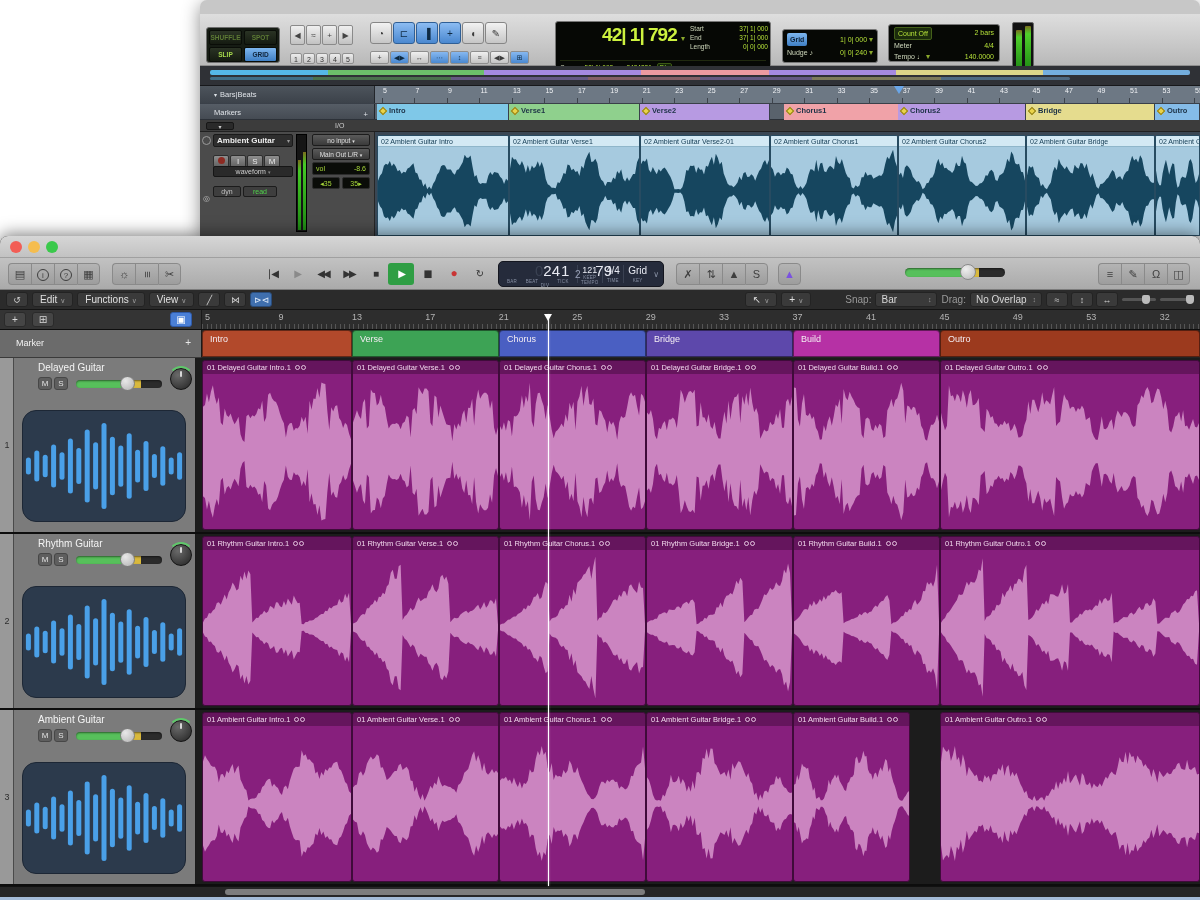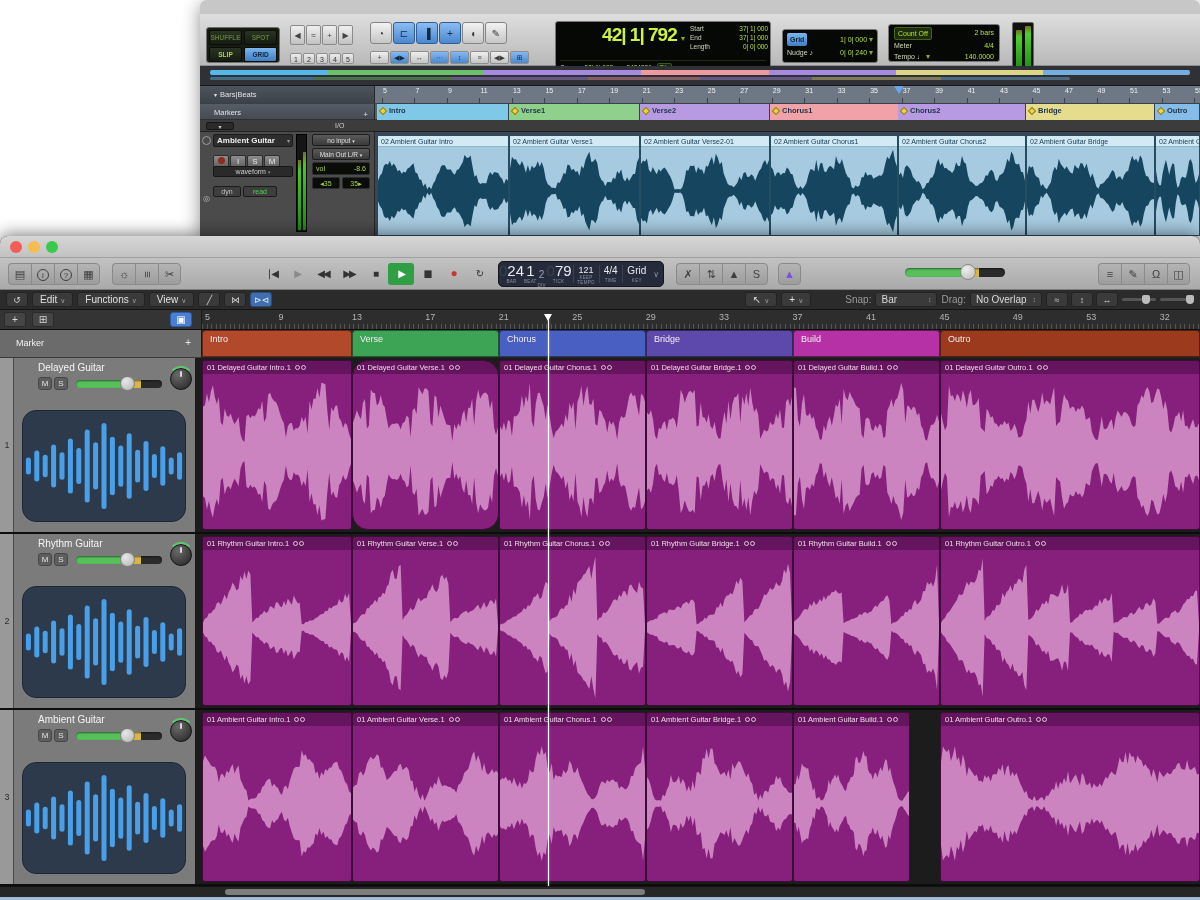--- a/index.html
+++ b/index.html
@@ -168,21 +168,21 @@
   .lg-transport { display:flex; top:5px; }
   .lg-tr-btn { width:26px; height:22px; font-size:10px; color:#333; text-align:center;
     line-height:21px; letter-spacing:-2px; }
   .lg-tr-btn.play { background:#2f9e44; color:#fff; border-radius:3px; }
   .lg-tr-btn.rec span { color:#c93535; font-size:12px; }
   .lg-tr-btn.dim { color:#8a8a8a; }
   .lg-lcd { left:498px; top:3px; width:166px; height:26px; background:#252b3b;
     border-radius:5px; border:1px solid #14161f; display:flex; color:#e8eaf2;
     align-items:stretch; }
   .lcd-cell { position:relative; text-align:center; padding-top:1px; }
-  .lcd-num { font-size:15px; line-height:16px; }
+  .lcd-num { font-size:15px; line-height:16px;margin-left:36px; }
   .lcd-num.small { font-size:10px; color:#9aa2b8; padding-top:4px; }
   .lcd-ghost { color:#3a4152; }
   .lcd-lab { font-size:4.5px; color:#8890a4; letter-spacing:.3px; }
   .lcd-sep { width:1px; background:#3a4152; margin:3px 2px; }
   .lcd-chev { font-size:8px; color:#8890a4; align-self:center; padding:0 4px; }
   .lg-volume { left:905px; top:10px; width:100px; height:9px; border-radius:5px;
     background:linear-gradient(90deg,#57c05b 0 60%,#d9b93c 60% 74%,#2b2b2b 74% 100%);
     box-shadow:inset 0 1px 2px rgba(0,0,0,.5); }
   .lg-vol-thumb { position:absolute; left:55px; top:-4px; width:16px; height:16px;
     border-radius:50%; background:radial-gradient(circle at 35% 30%,#efefef,#b9b9b9);
@@ -389,21 +389,21 @@
           <div class="pt-tick abs" style="left: 787.52px;">53<i></i></div>
           <div class="pt-tick abs" style="left: 820px;">55<i></i></div>
         </div>
     </div>
     <div class="pt-markers abs">
       <div class="pt-marker-label abs"><span>Markers</span><span style="position:absolute;right:6px;top:2px">+</span></div>
       <div class="pt-ticks abs" id="pt-marker-lane">
           <div class="pt-mk abs" style="left: 2px; width: 132px; background: rgb(127, 200, 232);">Intro<span class="pt-flag"></span></div>
           <div class="pt-mk abs" style="left: 134px; width: 131px; background: rgb(143, 208, 141);">Verse1<span class="pt-flag"></span></div>
           <div class="pt-mk abs" style="left: 265px; width: 130px; background: rgb(183, 154, 226);">Verse2<span class="pt-flag"></span></div>
-          <div class="pt-mk abs" style="left: 395px; width: 134px; background: rgb(240, 162, 168);">Chorus1<span class="pt-flag"></span></div>
+          <div class="pt-mk abs" style="left: 409px; width: 134px; background: rgb(240, 162, 168);">Chorus1<span class="pt-flag"></span></div>
           <div class="pt-mk abs" style="left: 523px; width: 128px; background: rgb(183, 154, 226);">Chorus2<span class="pt-flag"></span></div>
           <div class="pt-mk abs" style="left: 651px; width: 129px; background: rgb(229, 220, 142);">Bridge<span class="pt-flag"></span></div>
           <div class="pt-mk abs" style="left: 780px; width: 45px; background: rgb(133, 188, 232);">Outro<span class="pt-flag"></span></div>
         </div>
     </div>
 
     <div class="pt-subhead abs">
       <span class="abs" style="left:6px;top:2px;width:28px;height:8px;background:#2a2a2a;border:1px solid #161616;border-radius:2px;text-align:center;line-height:8px;font-size:6px">▾</span>
       <span class="abs" style="left:135px;top:2px">I/O</span>
     </div>
@@ -682,21 +682,21 @@
                 </svg></div>
             </div>
           </div>
           <div class="lg-lane abs">
             <div class="lg-region abs" style="left: 0px; width: 150px;">
               <div class="lg-region-label">01 Delayed Guitar Intro.1<span class="loop-ic"><i></i><i></i></span></div>
               <div class="lg-region-wave"><svg width="100%" height="100%" viewBox="0 0 150 157" preserveAspectRatio="none">
                   <polygon fill="#cb84c0" points="0.0,33.1 2.0,31.5 4.0,19.8 6.0,28.7 8.0,18.1 10.0,11.3 12.0,23.4 14.0,30.3 16.0,23.6 18.0,49.2 20.0,51.9 22.0,34.9 24.0,41.8 26.0,43.5 28.0,40.0 30.0,46.4 32.0,50.8 34.0,47.6 36.0,43.3 38.0,61.1 40.0,66.8 42.0,69.0 44.0,42.8 46.0,41.1 48.0,44.9 50.0,41.7 52.0,43.0 54.0,40.6 56.0,34.8 58.0,35.9 60.0,27.2 62.0,48.6 64.0,44.0 66.0,21.0 68.0,18.9 70.0,24.6 72.0,27.3 74.0,28.3 76.0,32.9 78.0,40.1 80.0,45.9 82.0,49.8 84.0,64.2 86.0,52.8 88.0,50.0 90.0,49.7 92.0,57.6 94.0,54.7 96.0,55.3 98.0,52.3 100.0,43.3 102.0,48.6 104.0,43.3 106.0,60.5 108.0,27.0 110.0,36.3 112.0,24.7 114.0,25.3 116.0,14.3 118.0,24.1 120.0,8.5 122.0,9.7 124.0,10.1 126.0,37.3 128.0,56.7 130.0,33.8 132.0,37.9 134.0,32.4 136.0,31.7 138.0,44.5 140.0,47.5 142.0,54.6 144.0,49.3 146.0,51.7 148.0,60.3 150.0,66.2 150.0,90.8 148.0,96.7 146.0,105.3 144.0,107.7 142.0,102.4 140.0,109.5 138.0,112.5 136.0,125.3 134.0,124.6 132.0,119.1 130.0,123.2 128.0,100.3 126.0,119.7 124.0,146.9 122.0,147.3 120.0,148.5 118.0,132.9 116.0,142.7 114.0,131.7 112.0,132.3 110.0,120.7 108.0,130.0 106.0,96.5 104.0,113.7 102.0,108.4 100.0,113.7 98.0,104.7 96.0,101.7 94.0,102.3 92.0,99.4 90.0,107.3 88.0,107.0 86.0,104.2 84.0,92.8 82.0,107.2 80.0,111.1 78.0,116.9 76.0,124.1 74.0,128.7 72.0,129.7 70.0,132.4 68.0,138.1 66.0,136.0 64.0,113.0 62.0,108.4 60.0,129.8 58.0,121.1 56.0,122.2 54.0,116.4 52.0,114.0 50.0,115.3 48.0,112.1 46.0,115.9 44.0,114.2 42.0,88.0 40.0,90.2 38.0,95.9 36.0,113.7 34.0,109.4 32.0,106.2 30.0,110.6 28.0,117.0 26.0,113.5 24.0,115.2 22.0,122.1 20.0,105.1 18.0,107.8 16.0,133.4 14.0,126.7 12.0,133.6 10.0,145.7 8.0,138.9 6.0,128.3 4.0,137.2 2.0,125.5 0.0,123.9 "></polygon>
                 </svg></div>
             </div>
-            <div class="lg-region abs" style="left: 150px; width: 147px; border-radius: 16px;">
+            <div class="lg-region abs" style="left: 150px; width: 147px;">
               <div class="lg-region-label">01 Delayed Guitar Verse.1<span class="loop-ic"><i></i><i></i></span></div>
               <div class="lg-region-wave"><svg width="100%" height="100%" viewBox="0 0 147 157" preserveAspectRatio="none">
                   <polygon fill="#cb84c0" points="0.0,49.0 2.0,43.4 4.0,36.8 6.0,42.2 8.1,45.5 10.1,29.0 12.1,25.3 14.1,55.1 16.1,52.5 18.1,15.6 20.1,19.1 22.2,19.2 24.2,31.8 26.2,29.5 28.2,21.0 30.2,30.8 32.2,33.3 34.2,45.6 36.2,55.3 38.3,51.6 40.3,50.3 42.3,50.7 44.3,49.7 46.3,51.1 48.3,56.0 50.3,49.9 52.4,48.4 54.4,42.0 56.4,44.1 58.4,64.2 60.4,36.8 62.4,34.4 64.4,40.7 66.5,13.4 68.5,17.2 70.5,20.4 72.5,14.7 74.5,14.8 76.5,17.4 78.5,49.4 80.5,52.8 82.6,21.7 84.6,23.6 86.6,44.0 88.6,31.8 90.6,38.6 92.6,44.7 94.6,50.8 96.7,51.6 98.7,51.8 100.7,68.2 102.7,50.7 104.7,56.3 106.7,49.9 108.7,53.7 110.8,41.1 112.8,36.4 114.8,49.4 116.8,34.1 118.8,34.5 120.8,25.1 122.8,52.5 124.8,27.2 126.9,15.7 128.9,25.1 130.9,21.2 132.9,19.1 134.9,18.9 136.9,21.5 138.9,35.3 141.0,26.7 143.0,54.3 145.0,61.9 147.0,53.8 147.0,103.2 145.0,95.1 143.0,102.7 141.0,130.3 138.9,121.7 136.9,135.5 134.9,138.1 132.9,137.9 130.9,135.8 128.9,131.9 126.9,141.3 124.8,129.8 122.8,104.5 120.8,131.9 118.8,122.5 116.8,122.9 114.8,107.6 112.8,120.6 110.8,115.9 108.7,103.3 106.7,107.1 104.7,100.7 102.7,106.3 100.7,88.8 98.7,105.2 96.7,105.4 94.6,106.2 92.6,112.3 90.6,118.4 88.6,125.2 86.6,113.0 84.6,133.4 82.6,135.3 80.5,104.2 78.5,107.6 76.5,139.6 74.5,142.2 72.5,142.3 70.5,136.6 68.5,139.8 66.5,143.6 64.4,116.3 62.4,122.6 60.4,120.2 58.4,92.8 56.4,112.9 54.4,115.0 52.4,108.6 50.3,107.1 48.3,101.0 46.3,105.9 44.3,107.3 42.3,106.3 40.3,106.7 38.3,105.4 36.2,101.7 34.2,111.4 32.2,123.7 30.2,126.2 28.2,136.0 26.2,127.5 24.2,125.2 22.2,137.8 20.1,137.9 18.1,141.4 16.1,104.5 14.1,101.9 12.1,131.7 10.1,128.0 8.1,111.5 6.0,114.8 4.0,120.2 2.0,113.6 0.0,108.0 "></polygon>
                 </svg></div>
             </div>
             <div class="lg-region abs" style="left: 297px; width: 147px;">
               <div class="lg-region-label">01 Delayed Guitar Chorus.1<span class="loop-ic"><i></i><i></i></span></div>
               <div class="lg-region-wave"><svg width="100%" height="100%" viewBox="0 0 147 157" preserveAspectRatio="none">
                   <polygon fill="#cb84c0" points="0.0,52.7 2.0,56.7 4.0,48.9 6.0,57.6 8.1,46.5 10.1,48.1 12.1,63.2 14.1,42.6 16.1,43.1 18.1,41.2 20.1,37.3 22.2,21.6 24.2,34.4 26.2,22.1 28.2,28.4 30.2,8.8 32.2,47.8 34.2,54.2 36.2,30.5 38.3,19.6 40.3,19.0 42.3,26.5 44.3,32.5 46.3,46.2 48.3,31.2 50.3,43.3 52.4,56.2 54.4,65.2 56.4,58.4 58.4,56.8 60.4,53.9 62.4,50.1 64.4,54.0 66.5,40.7 68.5,48.0 70.5,29.2 72.5,35.6 74.5,28.1 76.5,57.1 78.5,28.0 80.5,22.9 82.6,12.0 84.6,32.3 86.6,18.7 88.6,11.8 90.6,30.5 92.6,31.5 94.6,24.7 96.7,50.8 98.7,52.1 100.7,36.5 102.7,38.1 104.7,43.6 106.7,47.4 108.7,59.3 110.8,47.0 112.8,51.4 114.8,48.4 116.8,54.1 118.8,66.5 120.8,49.1 122.8,42.5 124.8,44.5 126.9,43.3 128.9,33.3 130.9,22.6 132.9,18.5 134.9,22.9 136.9,21.0 138.9,32.5 141.0,42.0 143.0,20.0 145.0,22.0 147.0,28.2 147.0,128.8 145.0,135.0 143.0,137.0 141.0,115.0 138.9,124.5 136.9,136.0 134.9,134.1 132.9,138.5 130.9,134.4 128.9,123.7 126.9,113.7 124.8,112.5 122.8,114.5 120.8,107.9 118.8,90.5 116.8,102.9 114.8,108.6 112.8,105.6 110.8,110.0 108.7,97.7 106.7,109.6 104.7,113.4 102.7,118.9 100.7,120.5 98.7,104.9 96.7,106.2 94.6,132.3 92.6,125.5 90.6,126.5 88.6,145.2 86.6,138.3 84.6,124.7 82.6,145.0 80.5,134.1 78.5,129.0 76.5,99.9 74.5,128.9 72.5,121.4 70.5,127.8 68.5,109.0 66.5,116.3 64.4,103.0 62.4,106.9 60.4,103.1 58.4,100.2 56.4,98.6 54.4,91.8 52.4,100.8 50.3,113.7 48.3,125.8 46.3,110.8 44.3,124.5 42.3,130.5 40.3,138.0 38.3,137.4 36.2,126.5 34.2,102.8 32.2,109.2 30.2,148.2 28.2,128.6 26.2,134.9 24.2,122.6 22.2,135.4 20.1,119.7 18.1,115.8 16.1,113.9 14.1,114.4 12.1,93.8 10.1,108.9 8.1,110.5 6.0,99.4 4.0,108.1 2.0,100.3 0.0,104.3 "></polygon>
                 </svg></div>

